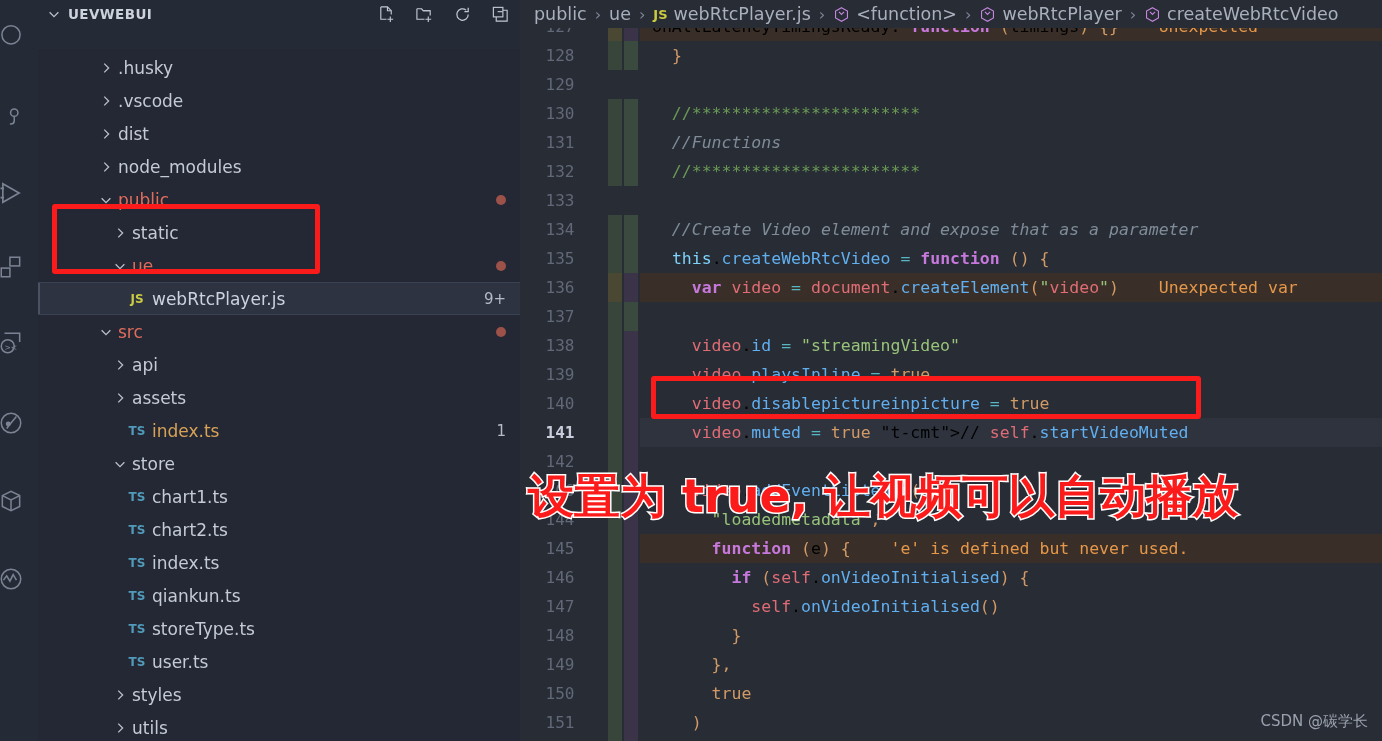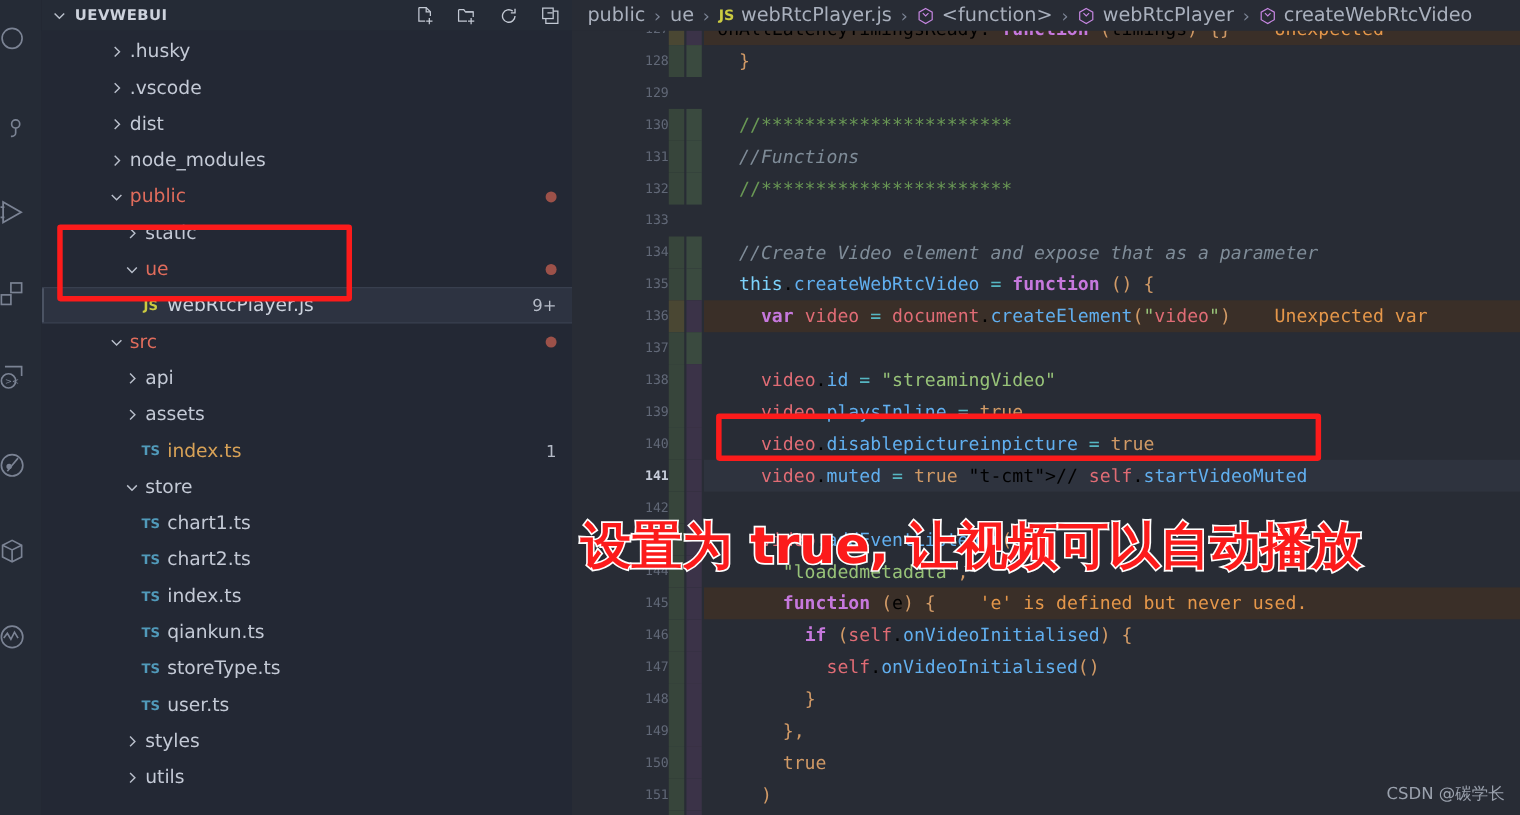--- a/index.html
+++ b/index.html
@@ -23,20 +23,21 @@
     color: #7b8394;
   }
   .act-icon svg { display:block; }
 
   
   .sidebar {
     width: 482px; flex: 0 0 482px; height: 741px;
     background: #252b36;
     display: flex; flex-direction: column;
     position: relative;
+    gap: 21px;
   }
   .sb-header {
     height: 28px; flex: 0 0 28px;
     display: flex; align-items: center;
     padding-left: 6px; padding-right: 10px;
     background: #252b36;
   }
   .sb-title {
     font-size: 13.5px; font-weight: bold; color: #cdd2dc;
     letter-spacing: .4px; margin-left: 4px;
@@ -103,22 +104,22 @@
   .code-area {
     position: absolute; top: 28px; left:0; right:0; bottom:0;
     background: #282c35;
     font-family: "DejaVu Sans Mono", monospace;
     font-size: 16.5px;
   }
   .codeline {
     position: relative; height: 29px; line-height: 29px; white-space: pre;
   }
   .lnum {
-    position: absolute; left: 16px; width: 72px; text-align: right;
-    color: #616877; font-size: 12px;
+    position: absolute; left: 4px; width: 72px; text-align: center;
+    color: #616877; font-size: 16px;
   }
   .lnum.cur { color: #c7cdda; font-weight: bold; }
   .gut {
     position: absolute; top:0; bottom:0; width: 14px;
   }
   .gut.g1 { left: 88px; }
   .gut.g2 { left: 104px; }
   .gut-green { background: #37453b; }
   .gut-green2 { background: #3a4a3f; }
   .gut-purple { background: #3b3348; }

